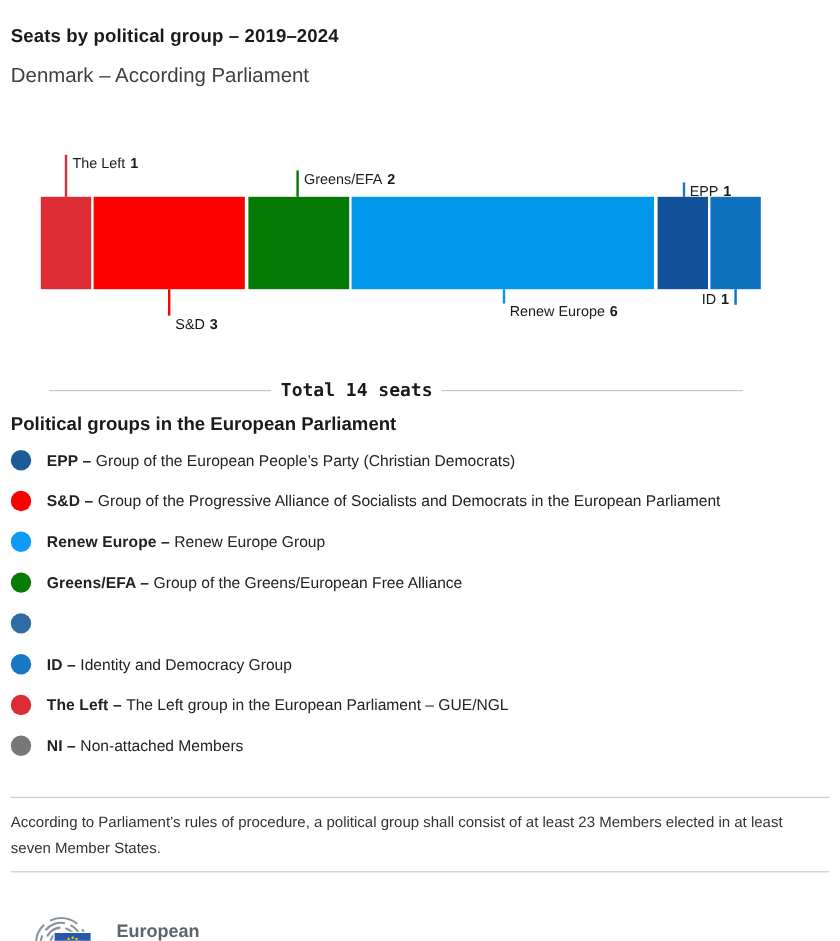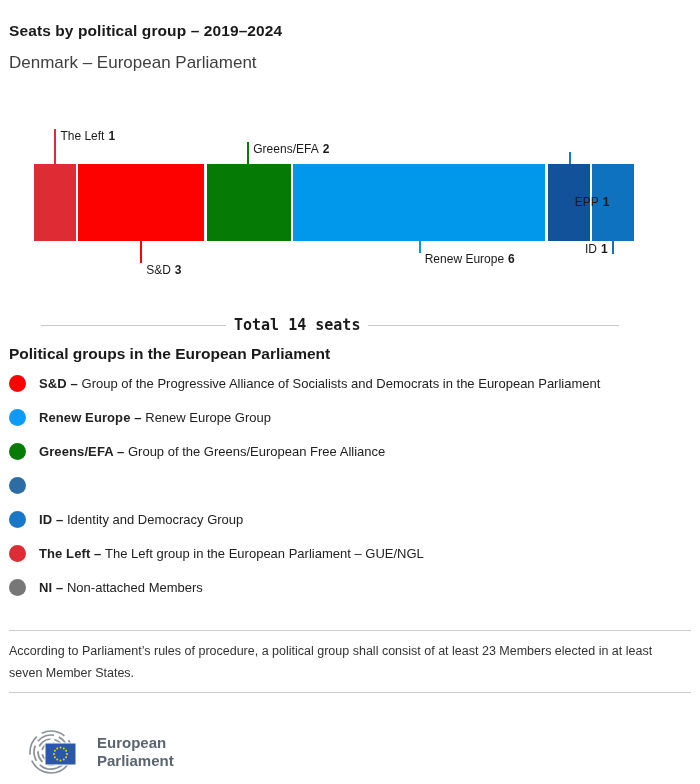--- a/index.html
+++ b/index.html
@@ -44,53 +44,57 @@
   .source b { margin-right:4px; }
   .ep-logo { display:flex; align-items:center;margin-top:28px; }
   .ep-logo-text { margin-left:6px; font-size:15px; font-weight:bold; color:#5b6570; line-height:18px; }
 </style>
 </head>
 <body>
 
 <div class="page">
 
   <div class="title">Seats by political group – 2019–2024</div>
-  <div class="subtitle">Denmark – European Parliament</div>
+  <div class="subtitle">Denmark – According Parliament</div>
 
   <div class="chart-wrap">
     <div class="stacked-bar">
         <div class="seg" style="flex-grow: 1; background: rgb(221, 44, 51);"></div>
         <div class="seg" style="flex-grow: 3; background: rgb(252, 1, 0);"></div>
         <div class="seg" style="flex-grow: 2; background: rgb(5, 123, 5);"></div>
         <div class="seg" style="flex-grow: 6; background: rgb(1, 152, 235);"></div>
         <div class="seg" style="flex-grow: 1; background: rgb(17, 82, 155);"></div>
         <div class="seg" style="flex-grow: 1; background: rgb(15, 114, 190);"></div>
       </div>
   <div class="leader" style="left: 20.4286px; background: rgb(221, 44, 51); height: 35px; top: 10px;"></div>
       <div class="bar-label" style="top: 10px; left: 26.4286px;"><span>The Left</span><b>1</b></div>
       <div class="leader" style="left: 106.143px; background: rgb(252, 1, 0); height: 22px; top: 122px;"></div>
       <div class="bar-label" style="top: 144px; left: 112.143px;"><span>S&amp;D</span><b>3</b></div>
       <div class="leader" style="left: 213.286px; background: rgb(5, 123, 5); height: 22px; top: 23px;"></div>
       <div class="bar-label" style="top: 23px; left: 219.286px;"><span>Greens/EFA</span><b>2</b></div>
       <div class="leader" style="left: 384.714px; background: rgb(1, 152, 235); height: 12px; top: 122px;"></div>
       <div class="bar-label" style="top: 133px; left: 390.714px;"><span>Renew Europe</span><b>6</b></div>
       <div class="leader" style="left: 534.714px; background: rgb(23, 120, 200); height: 12px; top: 33px;"></div>
-      <div class="bar-label" style="top: 33px; left: 540.714px; margin-top: 43px;"><span>EPP</span><b>1</b></div>
+      <div class="bar-label" style="top: 33px; left: 540.714px;"><span>EPP</span><b>1</b></div>
       <div class="leader" style="left: 577.571px; background: rgb(15, 114, 190); height: 13px; top: 122px;"></div>
       <div class="bar-label" style="top: 123px; right: 26.4286px;"><span>ID</span><b>1</b></div>
     </div>
 
   <div class="total-row">
     <div class="rule left"></div>
     <div class="total-label">Total 14 seats</div>
     <div class="rule right"></div>
   </div>
 
   <div class="legend-heading">Political groups in the European Parliament</div>
   <div class="legend">
+      <div class="legend-item">
+    <span class="dot" style="background: rgb(29, 90, 153);"></span>
+    <span class="legend-text"><b>EPP – </b><span>Group of the European People’s Party (Christian Democrats)</span></span>
+  </div>
       <div class="legend-item">
     <span class="dot" style="background: rgb(251, 1, 0);"></span>
     <span class="legend-text"><b>S&amp;D – </b><span>Group of the Progressive Alliance of Socialists and Democrats in the European Parliament</span></span>
   </div>
       <div class="legend-item">
     <span class="dot" style="background: rgb(13, 155, 245);"></span>
     <span class="legend-text"><b>Renew Europe – </b><span>Renew Europe Group</span></span>
   </div>
       <div class="legend-item">
     <span class="dot" style="background: rgb(6, 124, 6);"></span>

